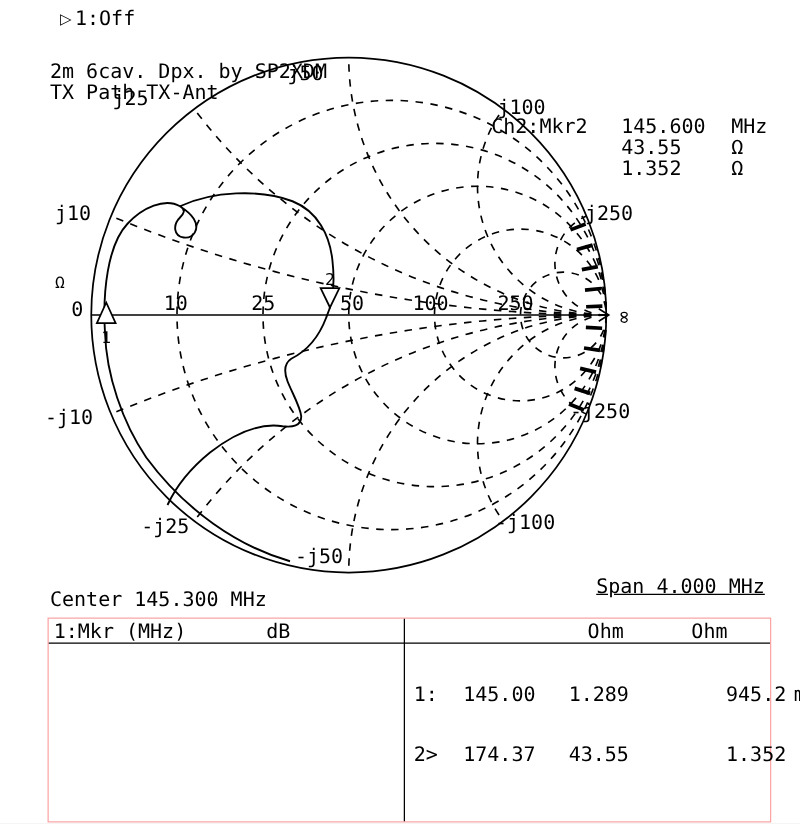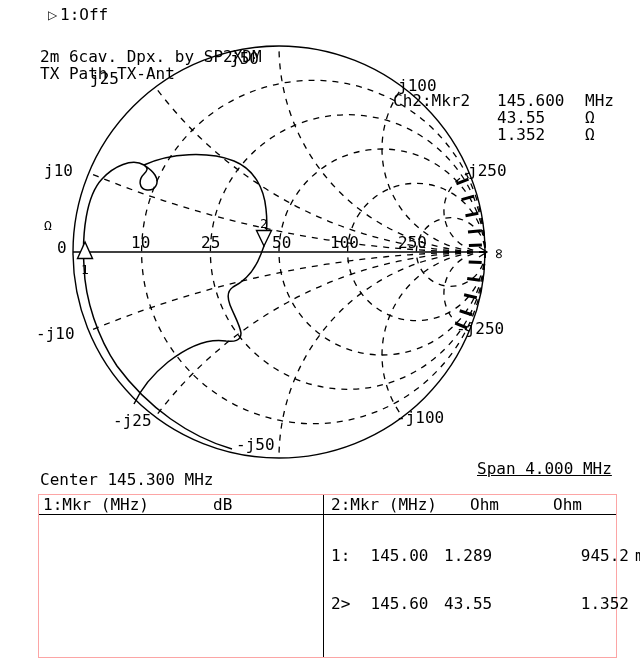--- a/index.html
+++ b/index.html
@@ -18,21 +18,21 @@
   .r-label{display:inline-block;width:104px;text-align:left;}
   .r-value{display:inline-block;width:82px;text-align:left;}
   .r-unit{display:inline-block;margin-left:6px;text-align:center;}
   
   .mtable{position:absolute;left:38px;top:494px;width:577px;height:162px;border:1px solid #fca5a5;z-index:2;}
   .mtable .vdiv{position:absolute;left:284px;top:0;bottom:0;width:1px;background:#000;}
   .mtable .hsep{position:absolute;left:0;right:0;top:19px;height:1px;background:#000;}
   .t-row{height:15.5px;line-height:15.5px;display:flex;white-space:pre;}
   .c-mkr{display:inline-block;width:24px;text-align:left;}
   .c-freq{display:inline-block;width:89px;text-align:center;}
-  .c-ohm1{display:inline-block;width:70px;text-align:left;}
+  .c-ohm1{display:inline-block;width:70px;text-align:center;}
   .c-ohm2{display:inline-block;width:67px;text-align:right;padding-left:48px;}
   .c-suffix{display:inline-block;margin-left:6px;}
   svg text{font-family:"DejaVu Sans Mono","Liberation Mono",monospace;font-size:16px;fill:#000;}
   svg text.small{font-size:13px;}
 </style>
 </head>
 <body>
 
 <div class="screen">
 
@@ -142,27 +142,26 @@
   <div class="abs txt" style="left:40px;top:472px;">Center 145.300 MHz</div>
   <div class="abs txt" style="left:477px;top:461px;text-decoration:underline;">Span 4.000 MHz</div>
 
   <div class="mtable">
     <div class="vdiv"></div>
     <div class="hsep"></div>
 
     <span class="abs" style="left:4px;top:2px;">1:Mkr (MHz)</span>
     <span class="abs" style="left:134px;top:2px;margin-left:40px;">dB</span>
 
-    <span class="abs" style="left:292px;top:2px;">2:Mkr (MHz)</span>
     <span class="abs" style="left:404px;top:2px;width:56px;text-align:right;">Ohm</span>
     <span class="abs" style="left:487px;top:2px;width:56px;text-align:right;">Ohm</span>
 
     <div class="abs" style="left:292px;top:21px;">
       <div class="t-row">
         <span class="c-mkr">1:</span><span class="c-freq">145.00</span><span class="c-ohm1">1.289</span><span class="c-ohm2">945.2</span><span class="c-suffix">m</span>
       </div>
       <div class="t-row">
-        <span class="c-mkr">2&gt;</span><span class="c-freq">145.60</span><span class="c-ohm1">43.55</span><span class="c-ohm2">1.352</span><span class="c-suffix"></span>
+        <span class="c-mkr">2&gt;</span><span class="c-freq">174.37</span><span class="c-ohm1">43.55</span><span class="c-ohm2">1.352</span><span class="c-suffix"></span>
       </div>
     </div>
   </div>
 
 </div>
 
 </body></html>

